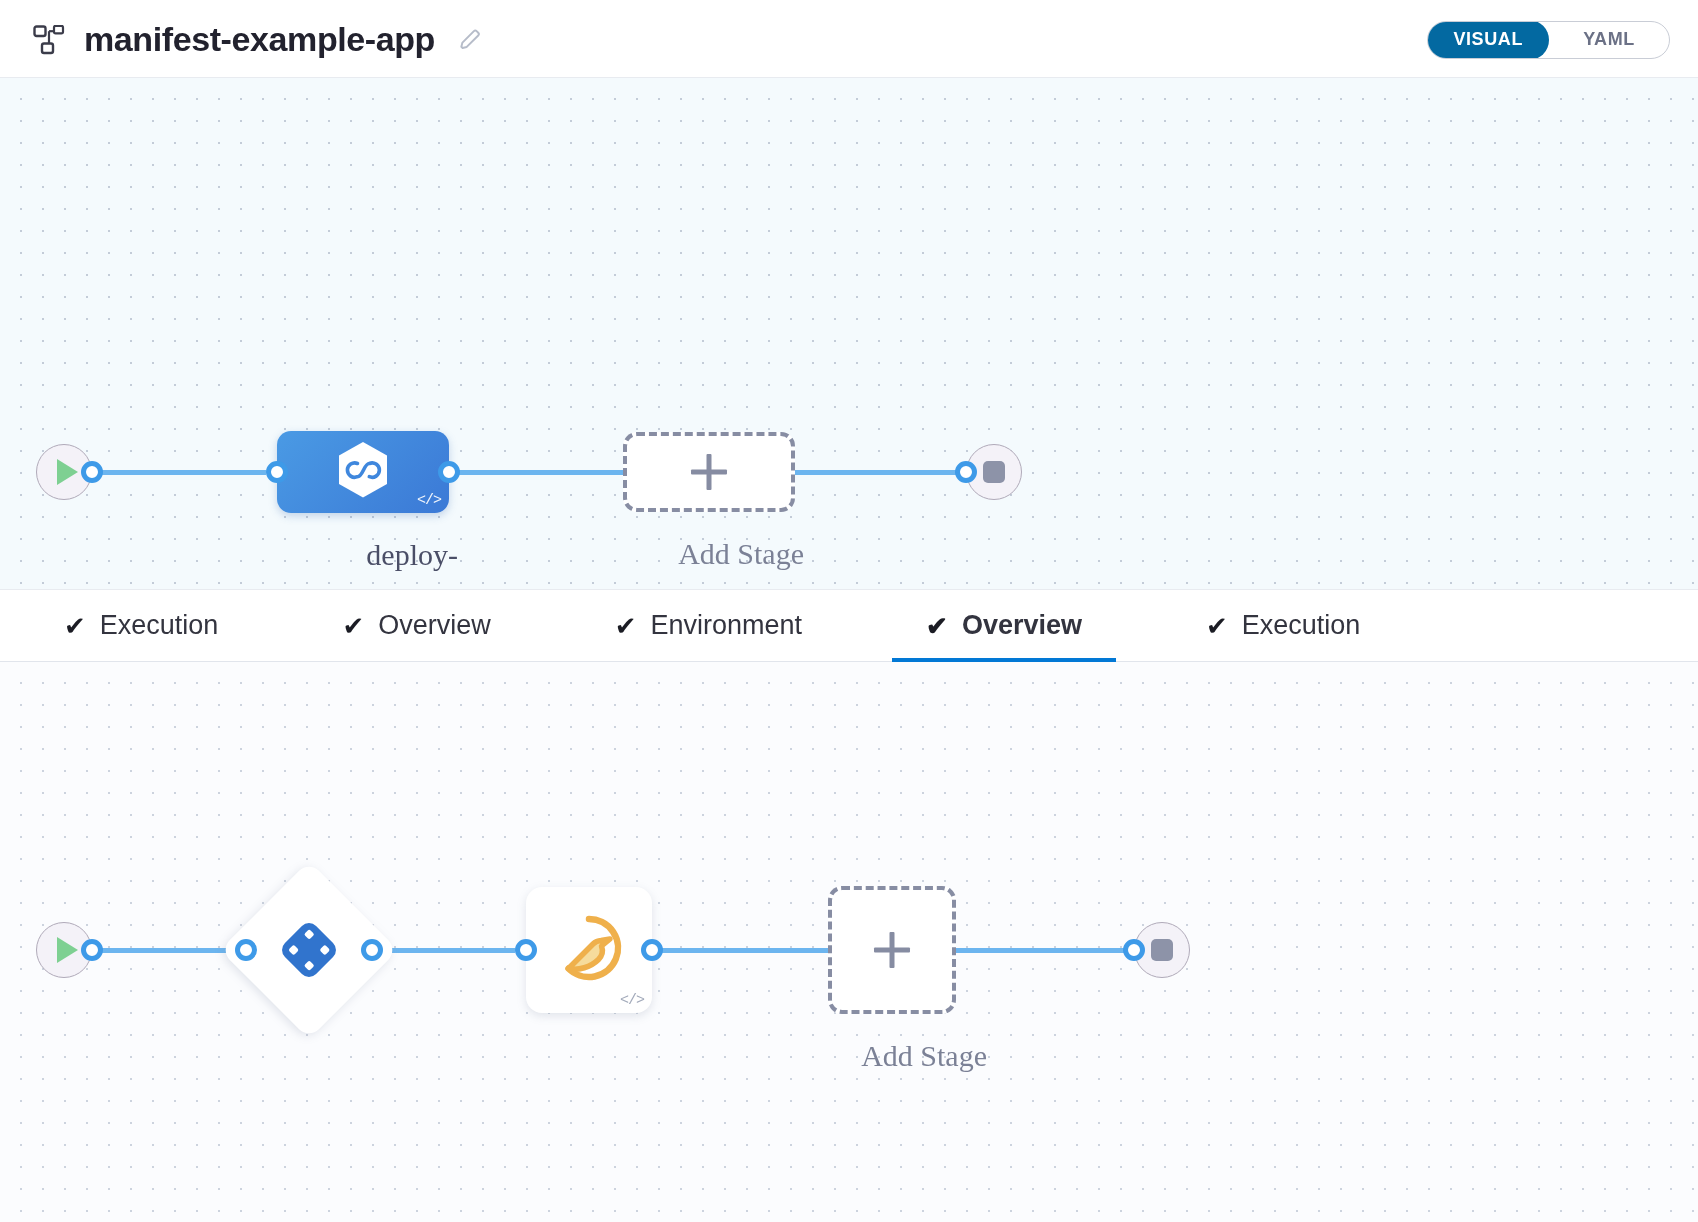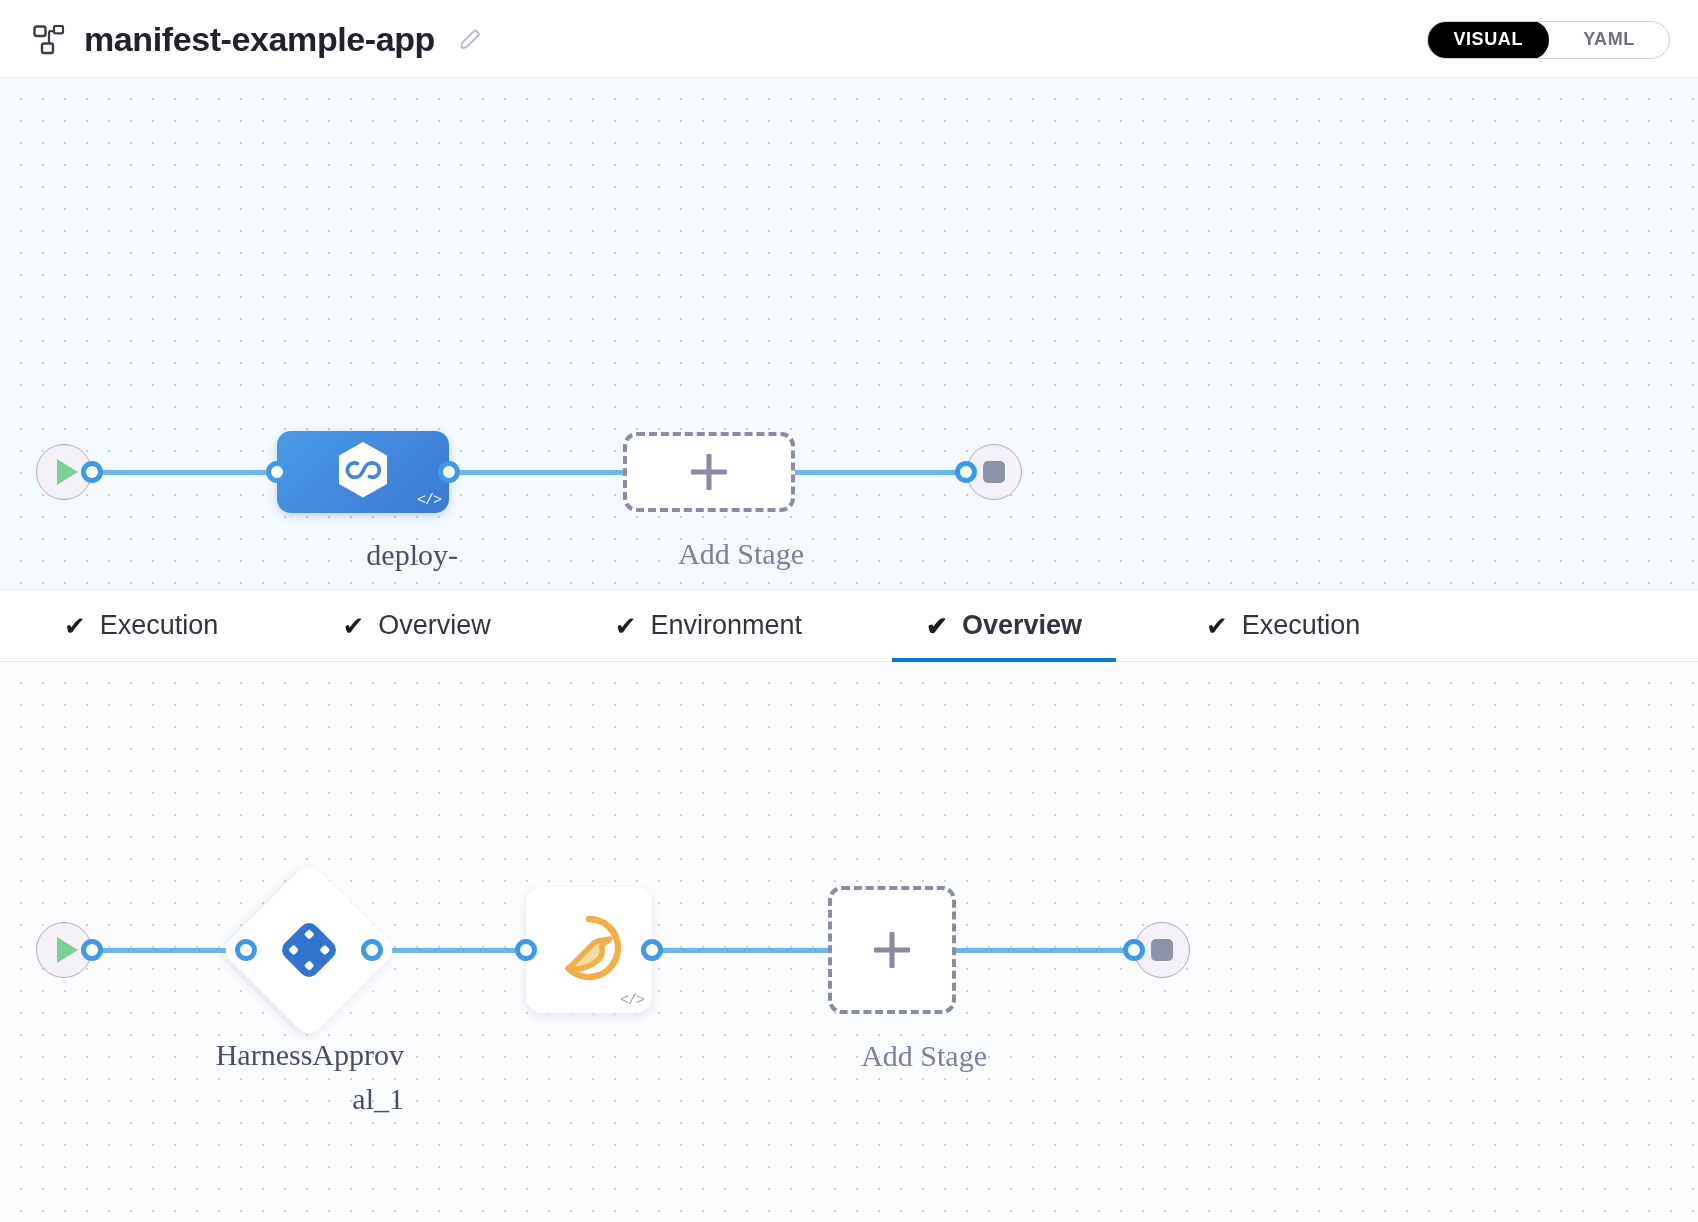--- a/index.html
+++ b/index.html
@@ -96,21 +96,21 @@
     color: #6b7186;
     padding: 0 26px;
     cursor: pointer;
     background: transparent;
     border: none;
     font-family: "Liberation Sans", sans-serif;
     min-width: 120px;
   }
 
   .mode-opt.active {
-    background: #000000;
+    background: #0369a1;
     color: #ffffff;
     border-radius: 22px;
     margin: -1px 0 -1px -1px;
     height: 40px;
   }
 
   
   .canvas {
     position: relative;
     background-color: #f4fafd;
@@ -469,21 +469,20 @@
           <span class="diamond-inner">
             <svg width="62" height="62" viewBox="0 0 62 62" fill="none">
               <rect x="9" y="9" width="44" height="44" rx="10" transform="rotate(45 31 31)" fill="#3174cd"></rect>
               <rect x="27.4" y="11.6" width="7.6" height="7.6" rx="2" transform="rotate(45 31.2 15.4)" fill="#ffffff"></rect>
               <rect x="27.4" y="42.8" width="7.6" height="7.6" rx="2" transform="rotate(45 31.2 46.6)" fill="#ffffff"></rect>
               <rect x="11.8" y="27.2" width="7.6" height="7.6" rx="2" transform="rotate(45 15.6 31)" fill="#ffffff"></rect>
               <rect x="43" y="27.2" width="7.6" height="7.6" rx="2" transform="rotate(45 46.8 31)" fill="#ffffff"></rect>
             </svg>
           </span>
         </div>
-        <span class="node-label">HarnessApproval_1</span>
       </div>
 
       <span class="port" style="margin-left:-11px;"></span>
       <span class="link" style="width:137px; margin-left:-5px;"></span>
       <span class="port" style="margin-right:-11px;"></span>
 
       <div class="node-wrap">
         <div class="step-card">
           <span>
             <svg width="72" height="72" viewBox="0 0 72 72" fill="none">

